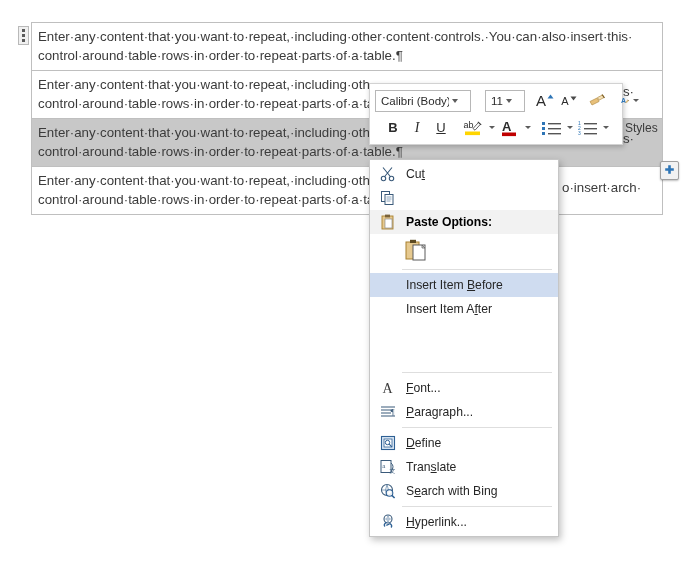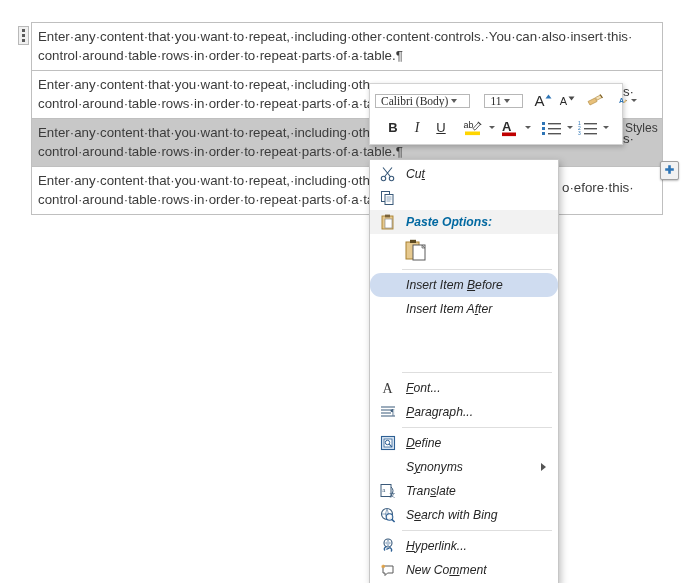--- a/index.html
+++ b/index.html
@@ -72,28 +72,27 @@
     box-shadow: 1px 2px 5px rgba(0,0,0,.22);
     padding: 4px 5px;
     display: flex; flex-direction: column;
     gap: 2px;
     z-index: 6;
   }
   .mt-row { display: flex; align-items: center; height: 26px; }
   .mt-sep { width: 1px; height: 22px; background: #e0e0e0; margin: 0 4px; }
 
   .combo {
-    height: 14px;
+    height: 22px;
     border: 1px solid #b7b7b7;
     background: #fff;
     display: flex; align-items: center;
     padding: 0 10px 0 5px;
     font-size: 11.5px;
     color: #2b2b2b;
-    font-family: Liberation Serif, serif;
   }
   .combo.font-name { width: 96px; }
   .combo.font-size { width: 46px; margin-left: 14px; }
   .combo .cv { flex: 1; white-space: nowrap; overflow: hidden; }
   .caret {
     width: 0; height: 0;
     border-left: 3.5px solid transparent;
     border-right: 3.5px solid transparent;
     border-top: 4px solid #5c5c5c;
     margin-left: 3px; margin-right: 2px;
@@ -128,28 +127,28 @@
     z-index: 10;
   }
   .mi {
     display: flex; align-items: center;
     height: 24px;
     padding: 0 4px;
     font-size: 12.2px;
     color: #262626;
     position: relative;
   }
-  .mi.header { color: #0369a1; font-weight: bold; background: #f2f2f2; }
-  .mi.highlight { background: #cfdcf0; border-radius: 11px; }
+  .mi.header { color: #000000; font-weight: bold; background: #f2f2f2; }
+  .mi.highlight { background: #cfdcf0; }
   .mi .ico {
     width: 28px; height: 22px;
     display: flex; align-items: center; justify-content: center;
     flex: 0 0 28px;
   }
-  .mi .lbl { flex: 1; padding-left: 4px; white-space: nowrap; font-style: italic; }
+  .mi .lbl { flex: 1; padding-left: 4px; white-space: nowrap; }
   .mi .arrow {
     width: 0; height: 0;
     border-top: 4px solid transparent;
     border-bottom: 4px solid transparent;
     border-left: 5px solid #555;
     margin-right: 8px;
   }
   .mi u { text-decoration: underline; }
   .msep { height: 1px; background: #dedede; margin: 3px 6px 3px 32px; }
   .paste-gallery { display: flex; align-items: center; height: 32px; padding-left: 32px; }
@@ -178,21 +177,21 @@
     </div>
 
     <div class="trow">
       <span>Enter·any·content·that·you·want·to·repeat,·including·oth</span><br>
       <span>control·around·table·rows·in·order·to·repeat·parts·of·a·ta</span>
     </div>
   </div>
 
   <div style="position:absolute;left:620px;top:84px;font-size:13.3px;color:#3b3b3b;">is·</div>
   <div style="position:absolute;left:620px;top:131px;font-size:13.3px;color:#3b3b3b;">is·</div>
-  <div style="position:absolute;left:562px;top:180px;font-size:13.3px;color:#3b3b3b;background:#fff;">o·efore·this·</div>
+  <div style="position:absolute;left:562px;top:180px;font-size:13.3px;color:#3b3b3b;background:#fff;">o·insert·arch·</div>
 
   <div class="cc-handle">
     <i></i>
       <i></i>
       <i></i>
   </div>
 
   <div class="add-row-btn">
     <svg width="13" height="13" viewBox="0 0 13 13">
       <path d="M5.2 1.2h2.6v3.0h3.0v2.6h-3.0v3.0h-2.6v-3.0h-3.0v-2.6h3.0z" fill="#2e75b6"></path>
@@ -401,25 +400,20 @@
         <svg width="16" height="16" viewBox="0 0 16 16">
           <rect x="1.5" y="1.5" width="13" height="13" fill="#dce8f5" stroke="#2e6094" stroke-width="1.1"></rect>
           <rect x="4" y="4" width="8" height="8" fill="#fff" stroke="#2e6094" stroke-width="0.8"></rect>
           <circle cx="7.5" cy="7.5" r="2.2" fill="none" stroke="#2e6094" stroke-width="1"></circle>
           <path d="M9.2 9.2 L11.8 11.8" stroke="#2e6094" stroke-width="1.2"></path>
         </svg>
       </span>
       <span class="lbl"><u>D</u>efine</span>
     </div>
 
-    <div class="mi">
-      <span class="ico"></span>
-      <span class="lbl">S<u>y</u>nonyms</span>
-      <span class="arrow"></span>
-    </div>
 
     <div class="mi">
       <span class="ico">
         <svg width="16" height="16" viewBox="0 0 16 16">
           <rect x="1" y="1.5" width="10" height="12" fill="#fff" stroke="#3a5a7a" stroke-width="1"></rect>
           <text x="2.2" y="9" font-family="Liberation Serif, serif" font-size="7" fill="#3a5a7a">a</text>
           <path d="M11 4 q4 3 0 9" stroke="#3a5a7a" stroke-width="1" fill="none"></path>
           <text x="9.5" y="14" font-family="Liberation Serif, serif" font-size="6" fill="#3a5a7a">文</text>
         </svg>
       </span>
@@ -446,24 +440,15 @@
           <circle cx="8" cy="5" r="4" fill="none" stroke="#3a5a7a" stroke-width="1.1"></circle>
           <path d="M4.2 5h7.6 M8 1.1 q2.4 3.9 0 7.8 M8 1.1 q-2.4 3.9 0 7.8" stroke="#7a96b3" stroke-width="0.7" fill="none"></path>
           <path d="M5 12.5 a2 2 0 0 1 0-3 l1.5-1.2" stroke="#2e6094" stroke-width="1.4" fill="none"></path>
           <path d="M9.5 9.3 l1.5 1.2 a2 2 0 0 1 0 3" stroke="#2e6094" stroke-width="1.4" fill="none"></path>
           <path d="M6.3 11.4 l3.2-1.4" stroke="#2e6094" stroke-width="1.3"></path>
         </svg>
       </span>
       <span class="lbl"><u>H</u>yperlink...</span>
     </div>
 
-    <div class="mi">
-      <span class="ico">
-        <svg width="16" height="16" viewBox="0 0 16 16">
-          <path d="M3 4h10v7H7.5L5 13.5V11H3z" fill="#fff" stroke="#5a5a5a" stroke-width="1"></path>
-          <path d="M3.2 2.6 L3.2 6.2 M1.4 4.4 L5 4.4 M1.8 3 L4.6 5.8 M4.6 3 L1.8 5.8" stroke="#e8a33d" stroke-width="0.9"></path>
-        </svg>
-      </span>
-      <span class="lbl">New Co<u>m</u>ment</span>
-    </div>
   </div>
 
 </div>
 
 </body></html>

